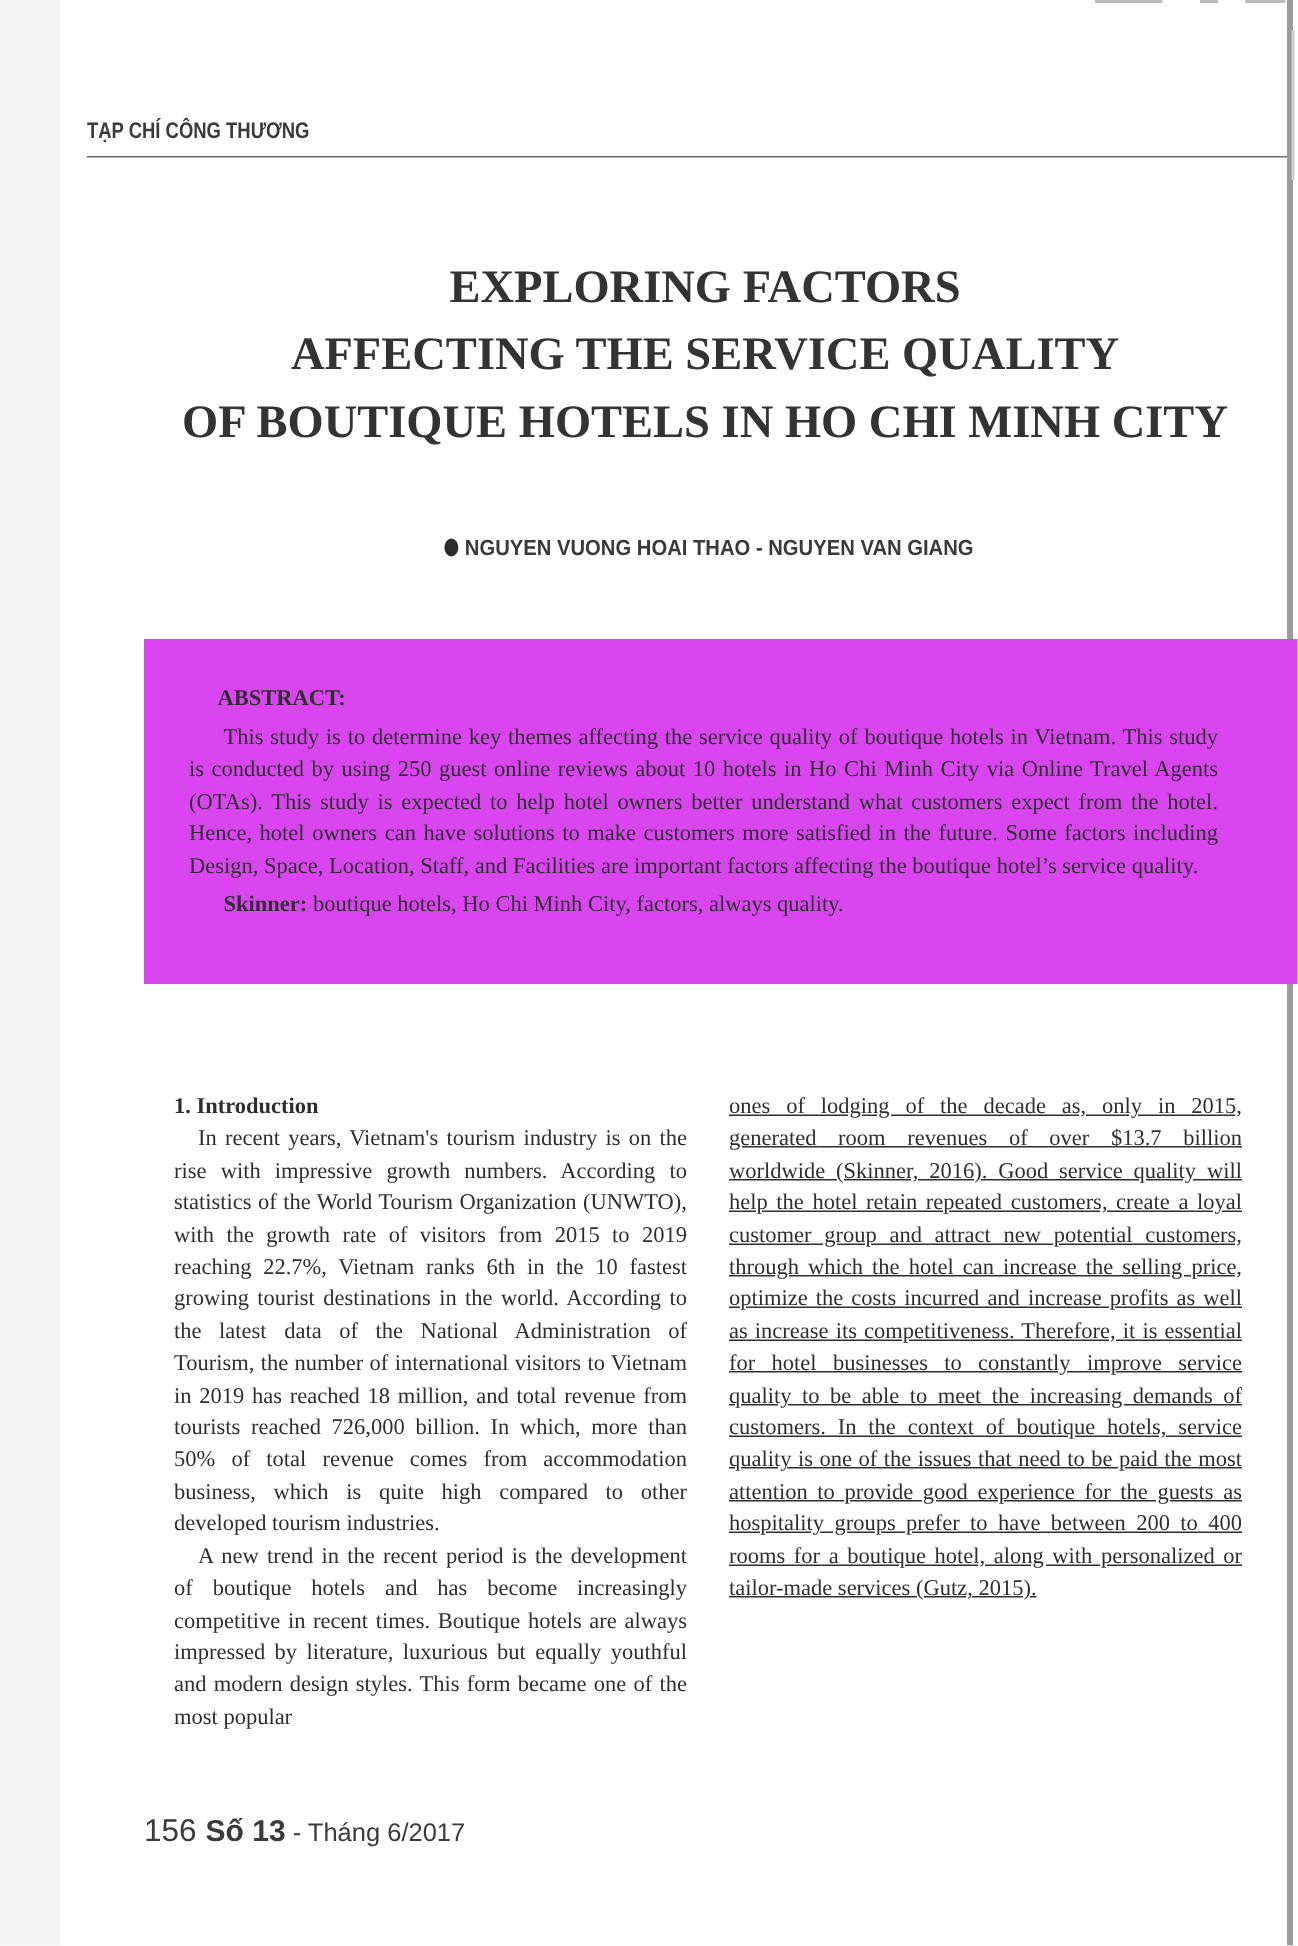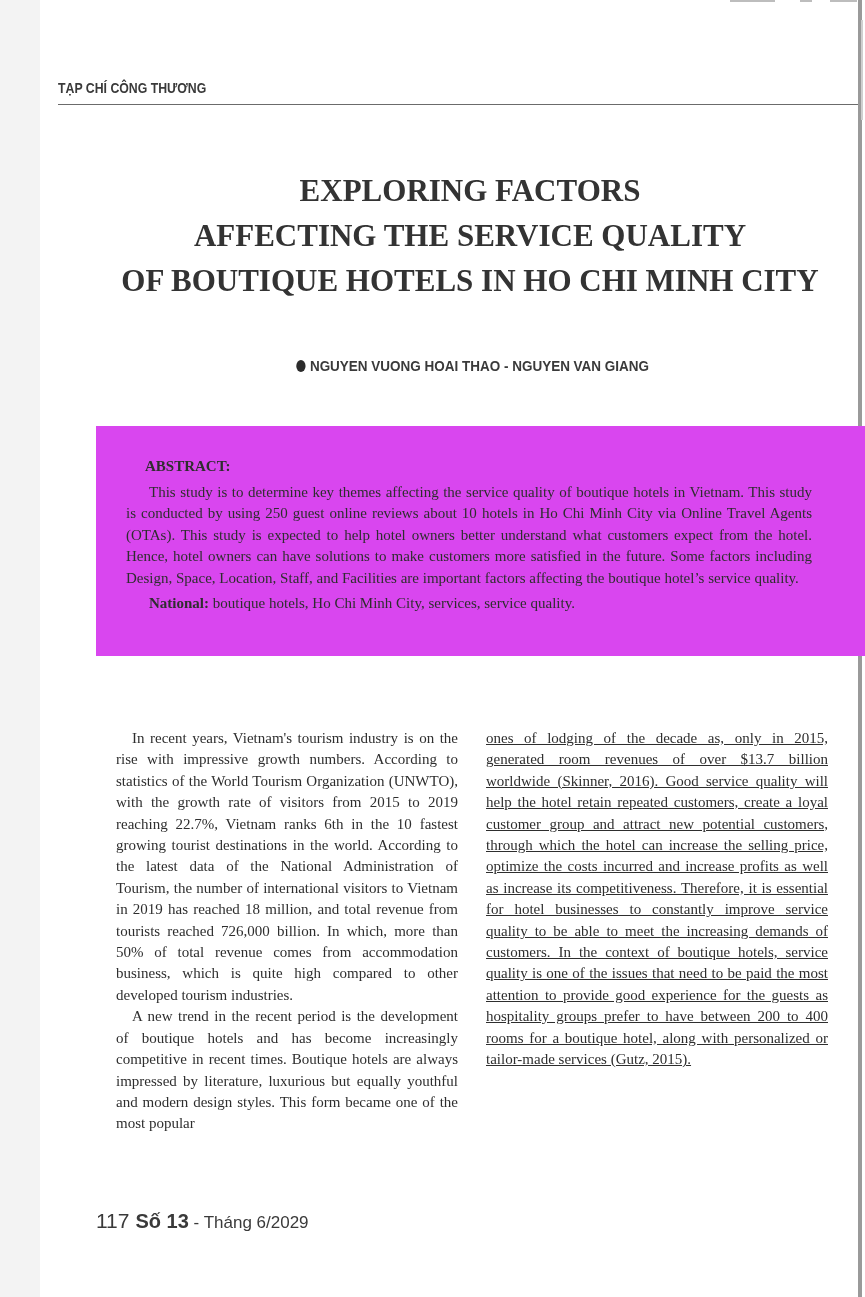--- a/index.html
+++ b/index.html
@@ -116,28 +116,29 @@
 </div>
 
 <div class="authors">
   <span class="bullet"></span><span>NGUYEN VUONG HOAI THAO - NGUYEN VAN GIANG</span>
 </div>
 
 <div class="abstract-box">
   <div class="abstract-inner">
     <div class="abstract-title">ABSTRACT:</div>
     <p>This study is to determine key themes affecting the service quality of boutique hotels in Vietnam. This study is conducted by using 250 guest online reviews about 10 hotels in Ho Chi Minh City via Online Travel Agents (OTAs). This study is expected to help hotel owners better understand what customers expect from the hotel. Hence, hotel owners can have solutions to make customers more satisfied in the future. Some factors including Design, Space, Location, Staff, and Facilities are important factors affecting the boutique hotel’s service quality.</p>
-    <p><span class="kw-label">National:</span><span> boutique hotels, Ho Chi Minh City, services, service quality.</span></p>
+    <p><span class="kw-label">Skinner:</span><span> boutique hotels, Ho Chi Minh City, factors, always quality.</span></p>
   </div>
 </div>
 
 <div class="col col-left">
+  <p class="section-heading">1. Introduction</p>
   <p class="indent">In recent years, Vietnam's tourism industry is on the rise with impressive growth numbers. According to statistics of the World Tourism Organization (UNWTO), with the growth rate of visitors from 2015 to 2019 reaching 22.7%, Vietnam ranks 6th in the 10 fastest growing tourist destinations in the world. According to the latest data of the National Administration of Tourism, the number of international visitors to Vietnam in 2019 has reached 18 million, and total revenue from tourists reached 726,000 billion. In which, more than 50% of total revenue comes from accommodation business, which is quite high compared to other developed tourism industries.</p>
   <p class="indent">A new trend in the recent period is the development of boutique hotels and has become increasingly competitive in recent times. Boutique hotels are always impressed by literature, luxurious but equally youthful and modern design styles. This form became one of the most popular</p>
 </div>
 
 <div class="col col-right">
   <p>ones of lodging of the decade as, only in 2015, generated room revenues of over $13.7 billion worldwide (Skinner, 2016). Good service quality will help the hotel retain repeated customers, create a loyal customer group and attract new potential customers, through which the hotel can increase the selling price, optimize the costs incurred and increase profits as well as increase its competitiveness. Therefore, it is essential for hotel businesses to constantly improve service quality to be able to meet the increasing demands of customers. In the context of boutique hotels, service quality is one of the issues that need to be paid the most attention to provide good experience for the guests as hospitality groups prefer to have between 200 to 400 rooms for a boutique hotel, along with personalized or tailor-made services (Gutz, 2015).</p>
 </div>
 
 <div class="footer">
-  <span class="pg">117</span><span class="issue">Số 13</span><span class="date"> - </span><span class="date">Tháng 6/2029</span>
+  <span class="pg">156</span><span class="issue">Số 13</span><span class="date"> - </span><span class="date">Tháng 6/2017</span>
 </div>
 
 </body></html>

